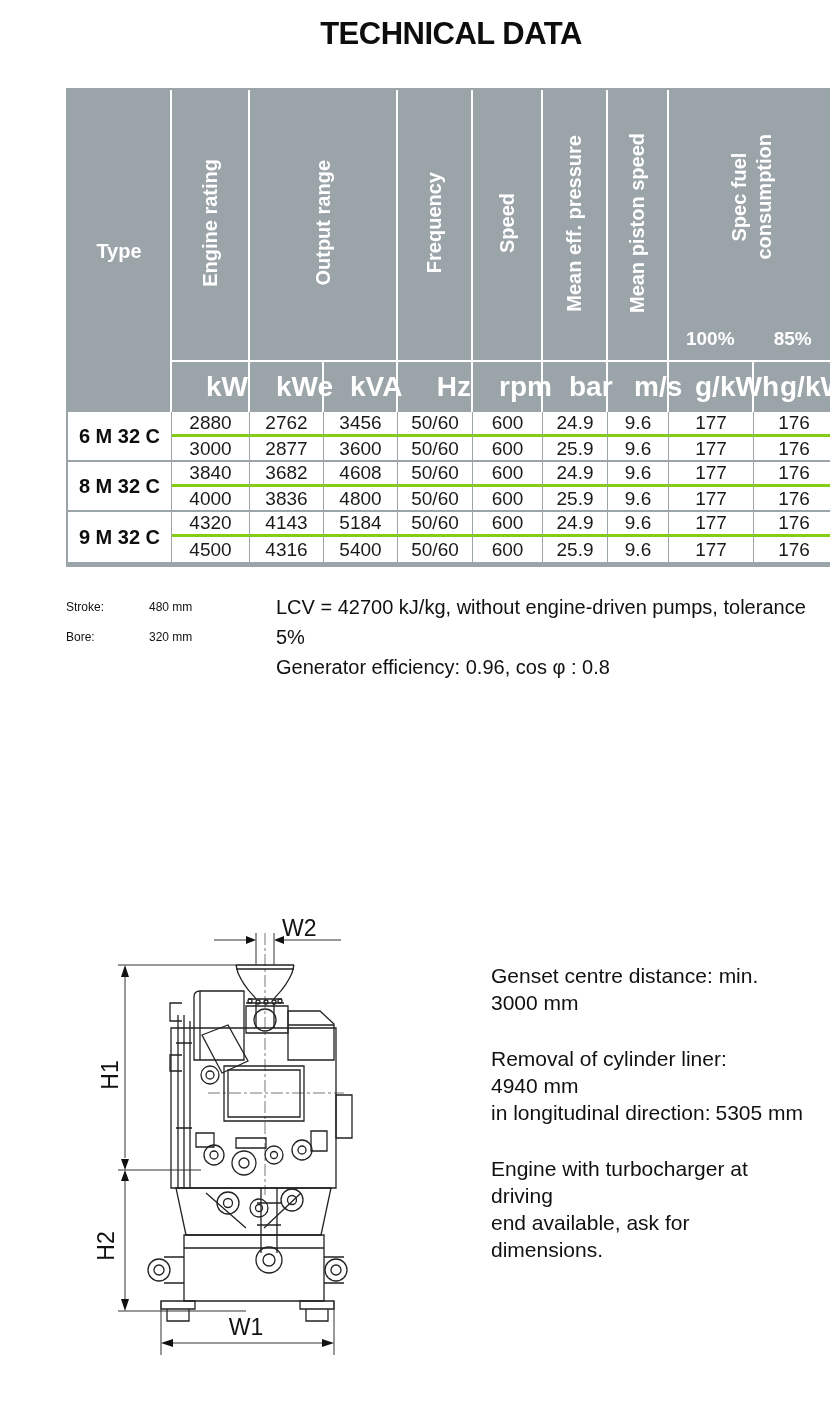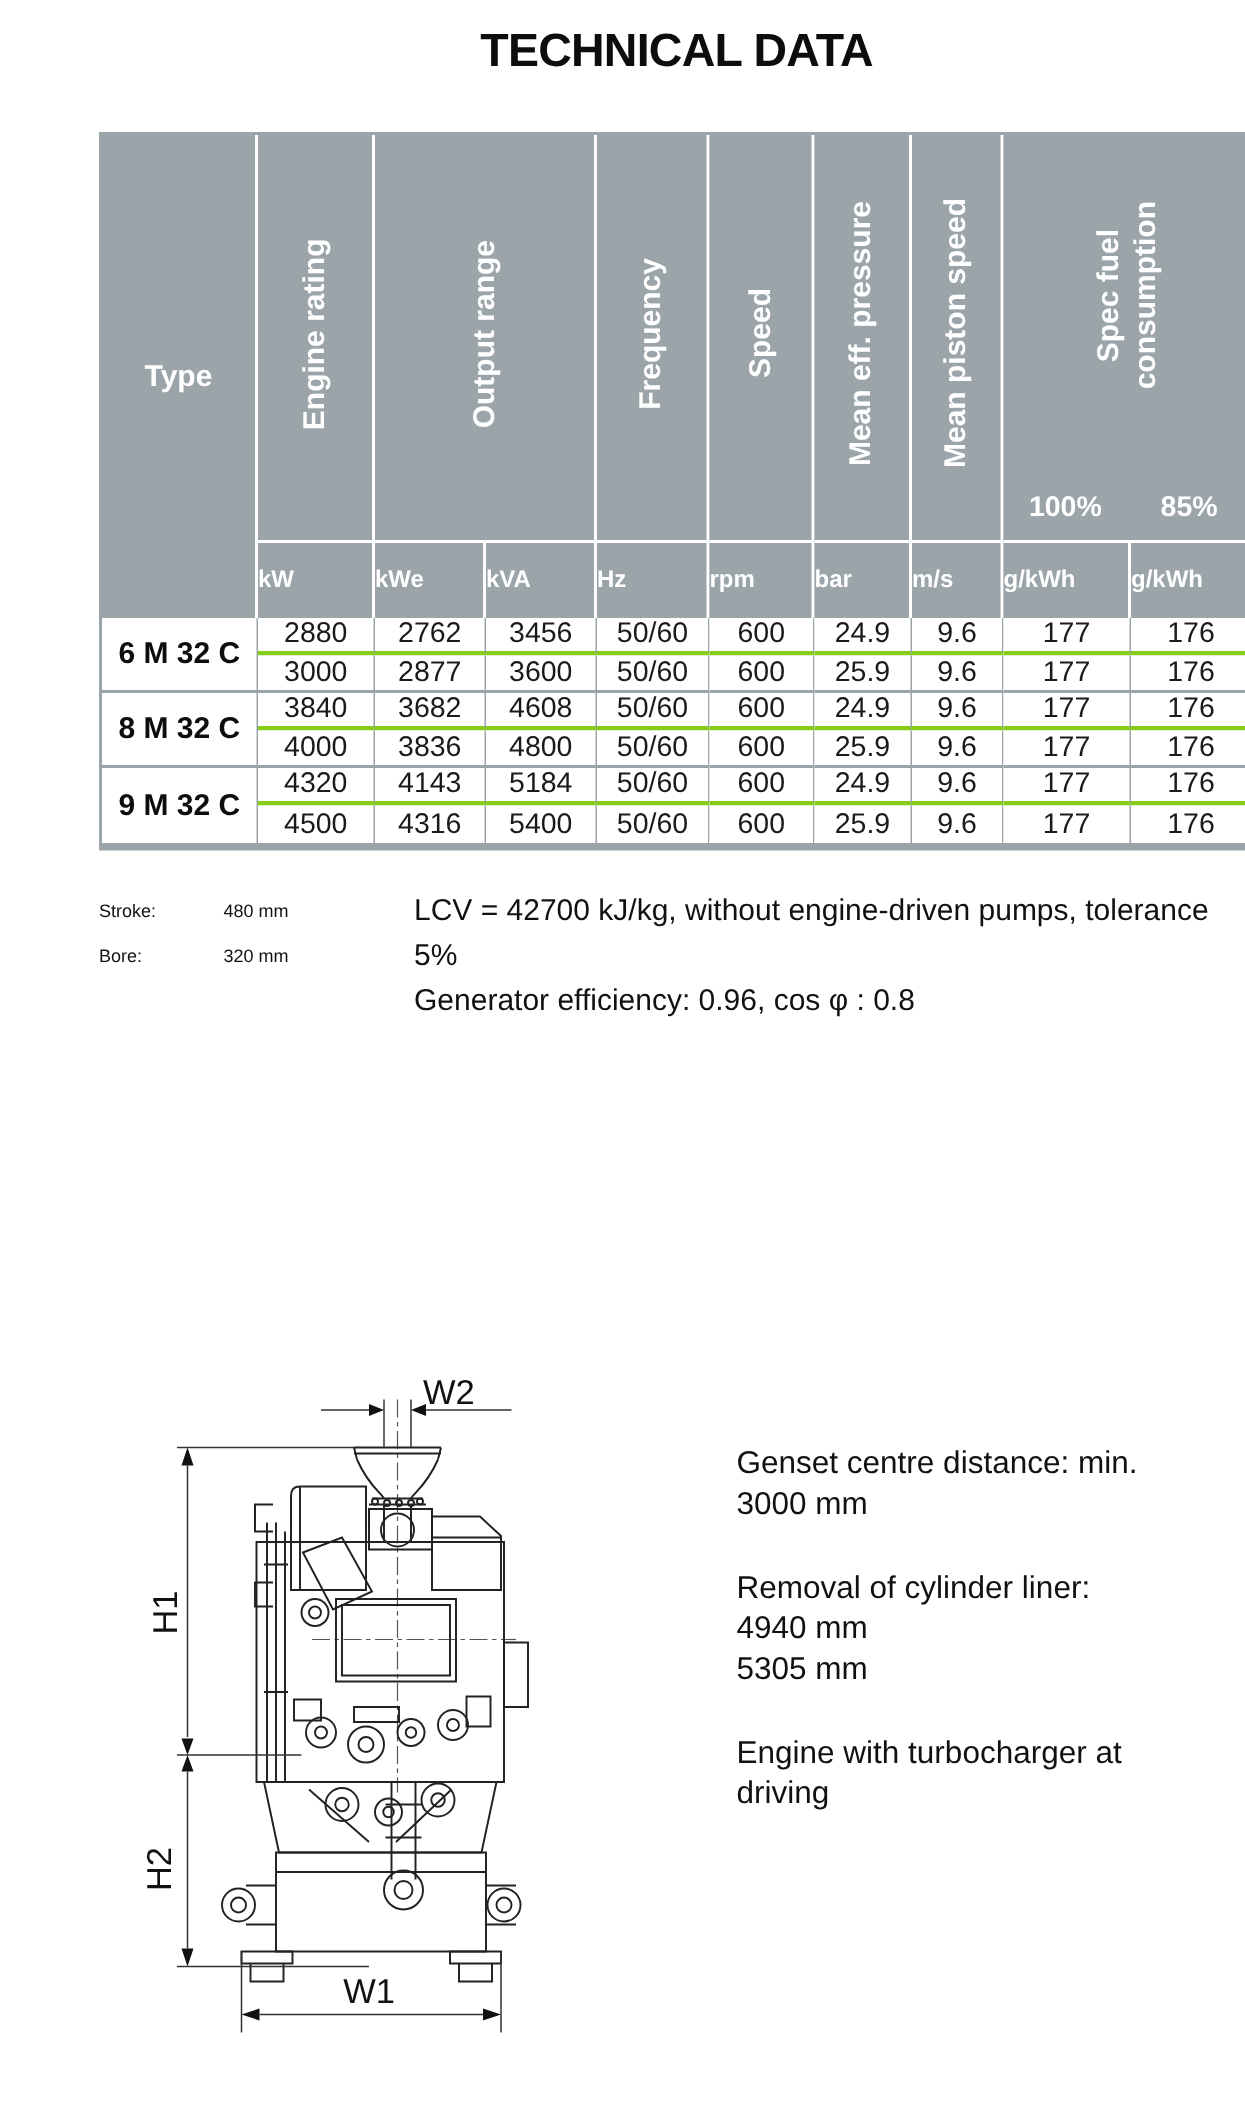--- a/index.html
+++ b/index.html
@@ -22,21 +22,21 @@
   .vh { border-right:2px solid #fff; border-bottom:2px solid #fff; height:272px;
         text-align:center; vertical-align:middle; }
   .vh.last { border-right:none; }
   .vtext { writing-mode:vertical-rl; transform:rotate(180deg); display:inline-block;
            font-size:20px; line-height:1.25; white-space:pre-line; text-align:center; }
   .type-th { border-right:2px solid #fff; text-align:center; vertical-align:middle; font-size:20px; }
   .sfc { position:relative; }
   .sfc .vtext { position:relative; top:-26px; }
   .pct { position:absolute; bottom:10px; width:50%; text-align:center; font-size:19px; }
   .pct100 { left:0; } .pct85 { right:0; }
-  .unit { border-right:2px solid #fff; height:50px; text-align:left; vertical-align:middle; font-size:16px; }
+  .unit { border-right:2px solid #fff; height:50px; text-align:right; vertical-align:middle; font-size:28px;padding-left:26px; }
   .unit.last { border-right:none; }
   td { background:#fff; height:25px; text-align:center; vertical-align:middle;
        font-size:19px; color:#1a1a1a; border-right:1px solid #9ba4a8; border-bottom:3px solid #84cc16; }
   td.last { border-right:none; }
   tr.group-end td { border-bottom:2px solid #9ba4a8; }
   tr.table-last td { border-bottom:none; }
   td.type-td { font-weight:bold; font-size:20px; color:#0d0d0d; border-bottom:2px solid #9ba4a8; }
   td.type-td.final { border-bottom:none; }
   
   .specs { position:absolute; left:30px; top:592px; display:flex; }
@@ -307,18 +307,20 @@
     </g>
   </svg>
 
   <div class="info">
     <p>Genset centre distance: min. 3000 mm</p>
     <p class="para-gap">Removal of cylinder liner:</p>
     <div class="dim-row">
       <span>4940 mm</span>
     </div>
     <div class="dim-row">
+      <span>in longitudinal direction:</span>
       <span>5305 mm</span>
     </div>
     <p class="para-gap">Engine with turbocharger at driving</p>
+    <p>end available, ask for dimensions.</p>
   </div>
 
 </div>
 
 </body></html>

